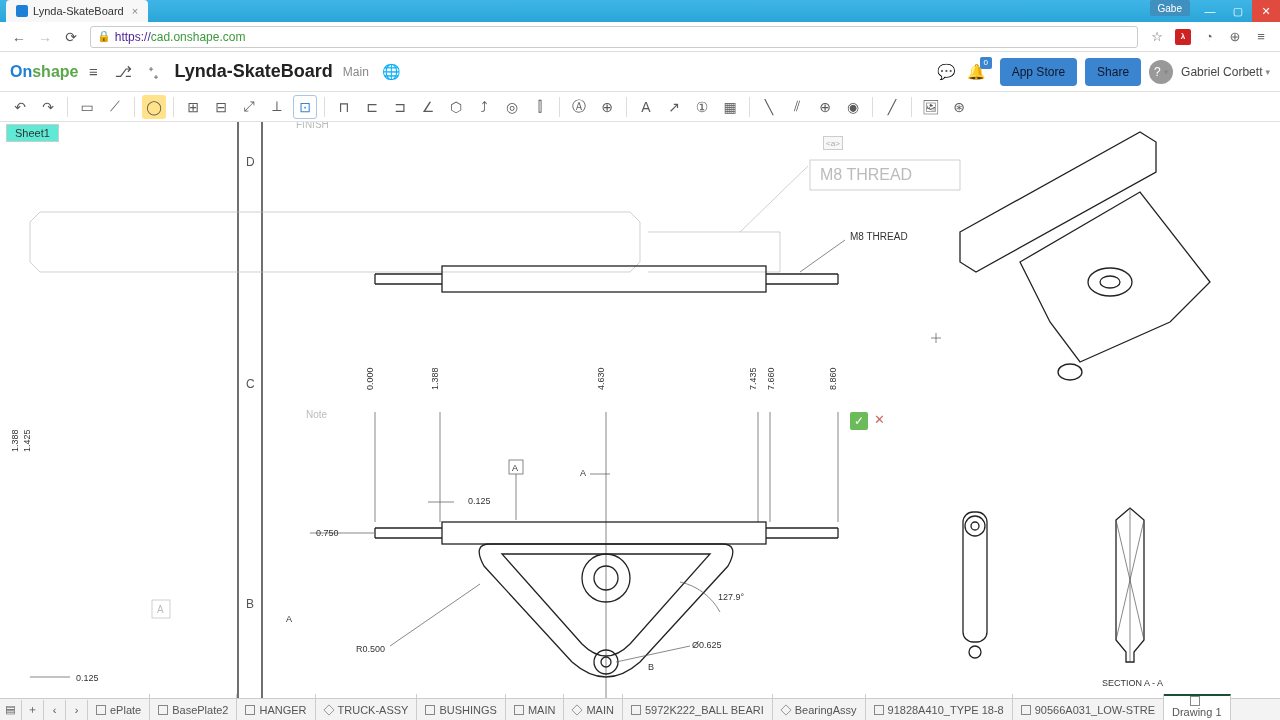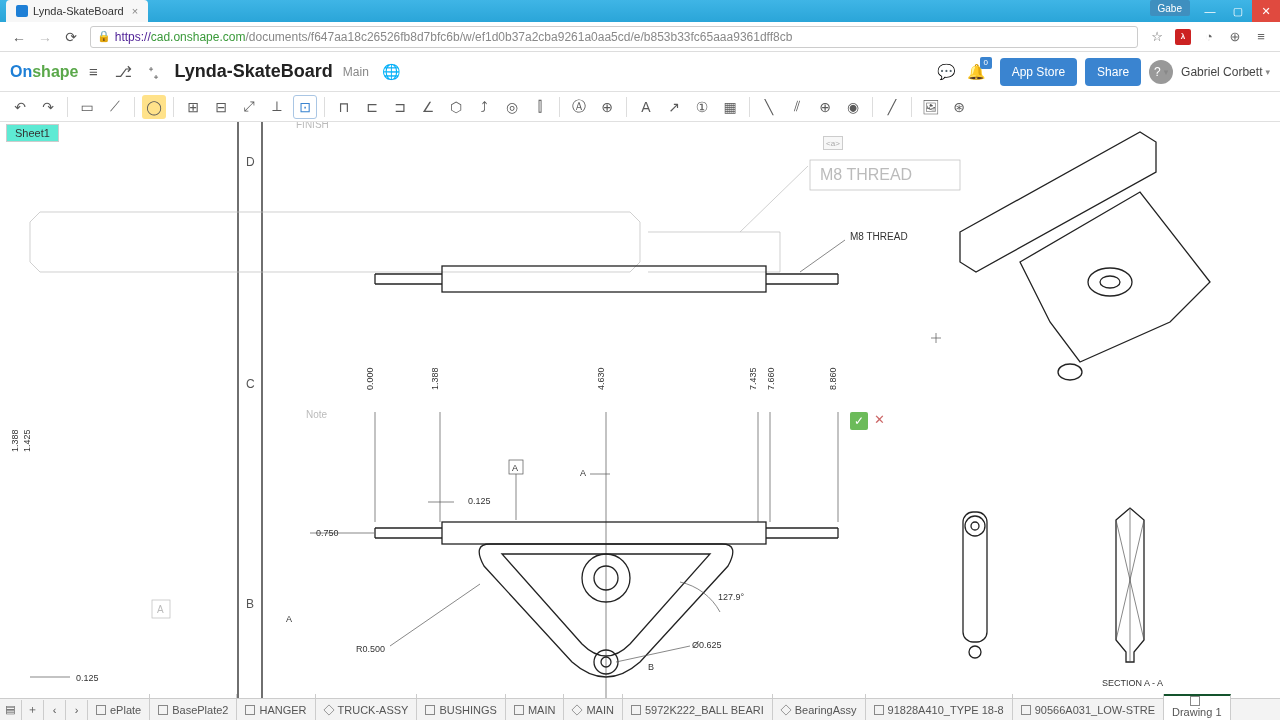--- a/index.html
+++ b/index.html
@@ -26,21 +26,21 @@
 
 .os-header { height: 40px; background: #fff; border-bottom: 1px solid #e0e0e0; display: flex; align-items: center; padding: 0 10px; }
 .os-logo { font-size: 16px; font-weight: bold; }
 .os-logo .on { color: #1e7fd6; } .os-logo .shape { color: #5aa84a; }
 .hdr-ic { width: 22px; height: 22px; display: flex; align-items: center; justify-content: center; color: #555; margin: 0 4px; font-size: 15px; cursor: pointer; }
 .doc-name { font-size: 18px; font-weight: bold; color: #222; margin-left: 6px; }
 .branch { font-size: 12px; color: #888; margin-left: 10px; }
 .hdr-right { margin-left: auto; display: flex; align-items: center; }
 .notif { position: relative; }
 .notif .badge { position: absolute; top: -4px; right: -4px; background: #3a84d0; color: #fff; font-size: 8px; width: 12px; height: 12px; border-radius: 2px; display: flex; align-items: center; justify-content: center; }
-.btn { height: 28px; padding: 0 12px; border-radius: 4px; font-size: 12px; color: #ffffff; display: flex; align-items: center; margin-left: 8px; border: none; cursor: pointer; }
+.btn { height: 28px; padding: 0 12px; border-radius: 4px; font-size: 12px; color: #0f172a; display: flex; align-items: center; margin-left: 8px; border: none; cursor: pointer; }
 .btn.appstore { background: #3a84d0; }
 .btn.share { background: #3a84d0; }
 .help-ic { width: 24px; height: 24px; border-radius: 50%; background: #999; color: #fff; display: flex; align-items: center; justify-content: center; margin-left: 8px; font-size: 12px; }
 .user-name { font-size: 12px; color: #444; margin-left: 8px; display: flex; align-items: center; }
 .caret { font-size: 9px; margin-left: 3px; color: #888; }
 
 
 .os-toolbar { height: 30px; background: #fff; border-bottom: 1px solid #e0e0e0; display: flex; align-items: center; padding: 0 6px; gap: 0; }
 .tb-ic { width: 24px; height: 24px; display: flex; align-items: center; justify-content: center; color: #5a5a5a; font-size: 14px; margin: 0 2px; cursor: pointer; }
 .tb-ic.active { background: #ffe28a; border-radius: 3px; }
@@ -92,21 +92,20 @@
 </div>
 
 <div class="address-row">
   <div class="nav-ic">←</div>
   <div class="nav-ic" style="color:#bbb">→</div>
   <div class="nav-ic">⟳</div>
   <div class="addrbar">
     <span class="lock">🔒</span>
     <span style="color:#4c1d95">https://</span>
     <span class="host">cad.onshape.com</span>
-    <span>/documents/f647aa18c26526fb8d7bfc6b/w/ef1d0b37a2cba9261a0aa5cd/e/b853b33fc65aaa9361dff8cb</span>
   </div>
   <div class="right-ic">☆</div>
   <div class="right-ic">
       <div class="pdf-ic">λ</div>
     </div>
   <div class="right-ic">◔</div>
   <div class="right-ic">⊕</div>
   <div class="right-ic">≡</div>
 </div>
 

